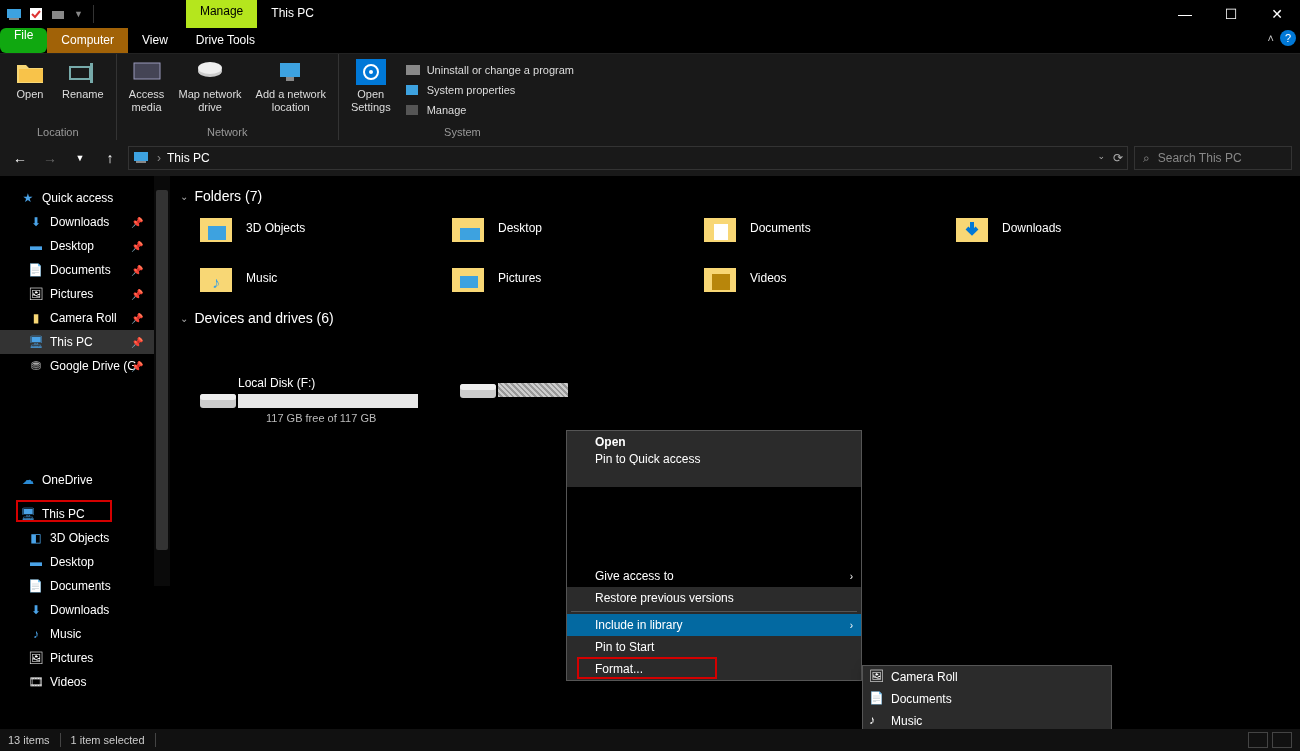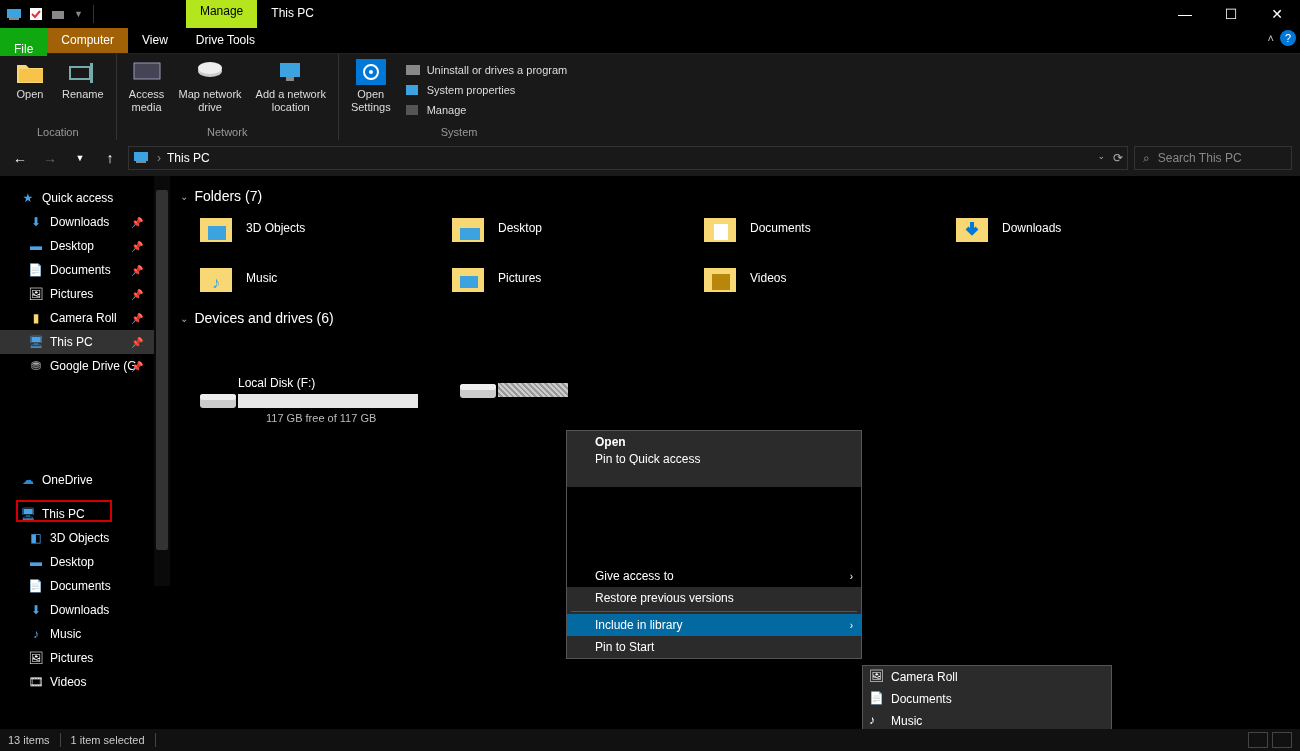--- a/index.html
+++ b/index.html
@@ -11,21 +11,21 @@
 .titlebar-ico { width: 16px; height: 16px; display: inline-flex; align-items: center; justify-content: center; }
 .qat-down { color: #888; font-size: 9px; margin-left: 2px; }
 .tab-manage { background: #b5e61d; color: #000; padding: 4px 14px; margin-left: 88px; font-weight: 400; }
 .title-text { color: #fff; padding: 6px 14px; }
 .titlebar-spacer { flex: 1; }
 .win-controls { display: flex; }
 .win-btn { width: 46px; display: flex; align-items: center; justify-content: center; color: #fff; font-size: 14px; }
 
 
 .tabrow { height: 26px; background: #000; display: flex; align-items: stretch; border-bottom: 1px solid #222; position: relative; }
-.file-tab { background: #10a810; color: #fff; padding: 14px 14px; }
+.file-tab { background: #10a810; color: #fff; padding: 0 14px; border-radius: 6px; }
 .std-tab { color: #fff; padding: 5px 14px; }
 .std-tab.active { background: #a16207; }
 .tabrow-right { position: absolute; right: 4px; top: 2px; display: flex; gap: 6px; align-items: center; }
 .help-circle { width: 16px; height: 16px; border-radius: 50%; background: #0078d7; color: #fff; font-size: 11px; display: flex; align-items: center; justify-content: center; }
 
 
 .ribbon { height: 86px; background: #191919; display: flex; color: #ccc; }
 .rgroup { display: flex; flex-direction: column; border-right: 1px solid #333; padding: 2px 6px 0; }
 .rgroup-items { flex: 1; display: flex; gap: 2px; }
 .rgroup-label { text-align: center; font-size: 11px; color: #999; padding: 2px 0; }
@@ -213,21 +213,21 @@
             </svg>
           </div>
         <div class="lbl" style="white-space:pre-line">Open
 Settings</div>
       </div>
       <div class="sys-list">
         <div class="sys-item">
             <span class="sys-ico"><svg width="16" height="16">
                 <rect x="1" y="3" width="14" height="10" fill="#888"></rect>
               </svg></span>
-            <span>Uninstall or drives a program</span>
+            <span>Uninstall or change a program</span>
           </div>
         <div class="sys-item">
             <span class="sys-ico"><svg width="16" height="16">
                 <rect x="1" y="3" width="12" height="10" fill="#3da2e0"></rect>
               </svg></span>
             <span>System properties</span>
           </div>
         <div class="sys-item">
             <span class="sys-ico"><svg width="16" height="16">
                 <rect x="1" y="3" width="12" height="10" fill="#555"></rect>
@@ -455,20 +455,24 @@
       <span>Restore previous versions</span>
     </div>
   <div class="ctx-sep"></div>
   <div class="ctx-item hover">
       <span>Include in library</span>
       <span class="sub-arrow">›</span>
     </div>
   <div class="ctx-item">
       <span>Pin to Start</span>
     </div>
+  <div class="ctx-item" style="position:relative">
+    <span>Format...</span>
+    <span class="red-box" style="left:10px;top:-1px;width:140px;height:22px"></span>
+  </div>
 </div>
 
 <div class="ctx subm" style="left:862px; top:665px; width:250px;">
   <div class="ctx-item">
       <span class="cico">🖼</span>
       <span>Camera Roll</span>
     </div>
   <div class="ctx-item">
       <span class="cico">📄</span>
       <span>Documents</span>

